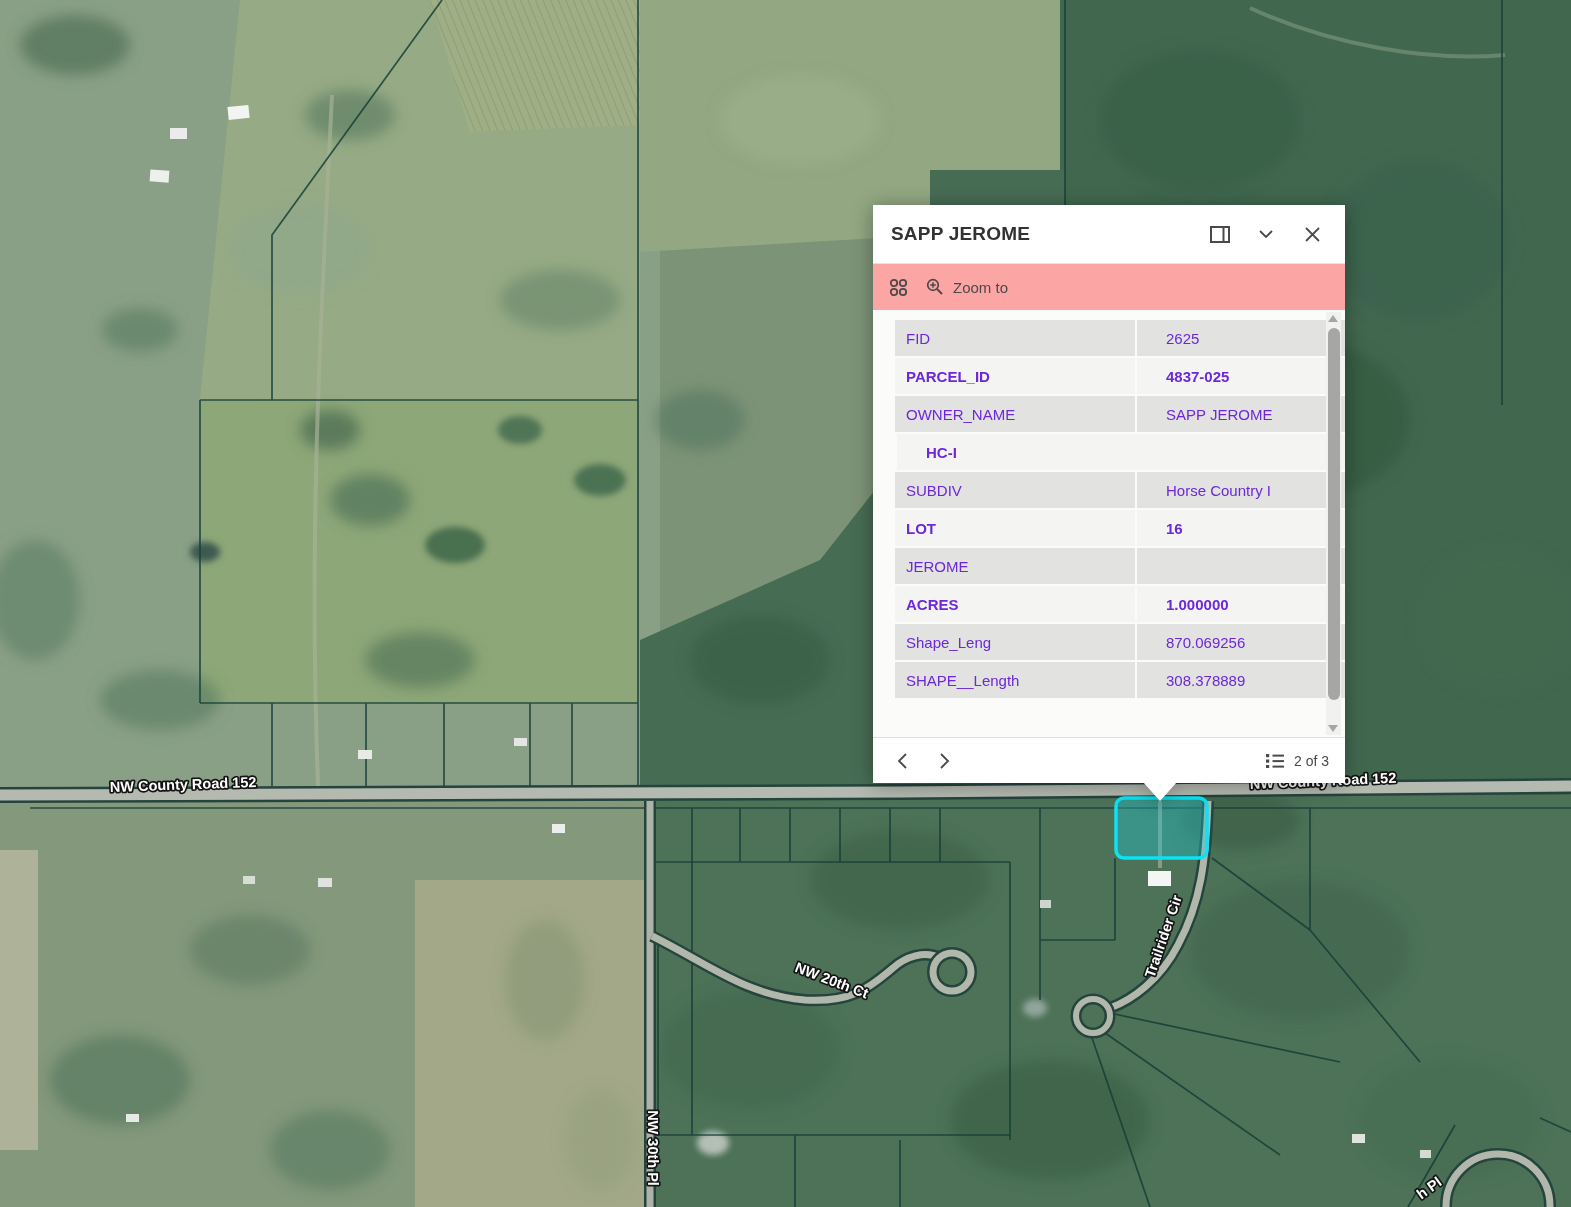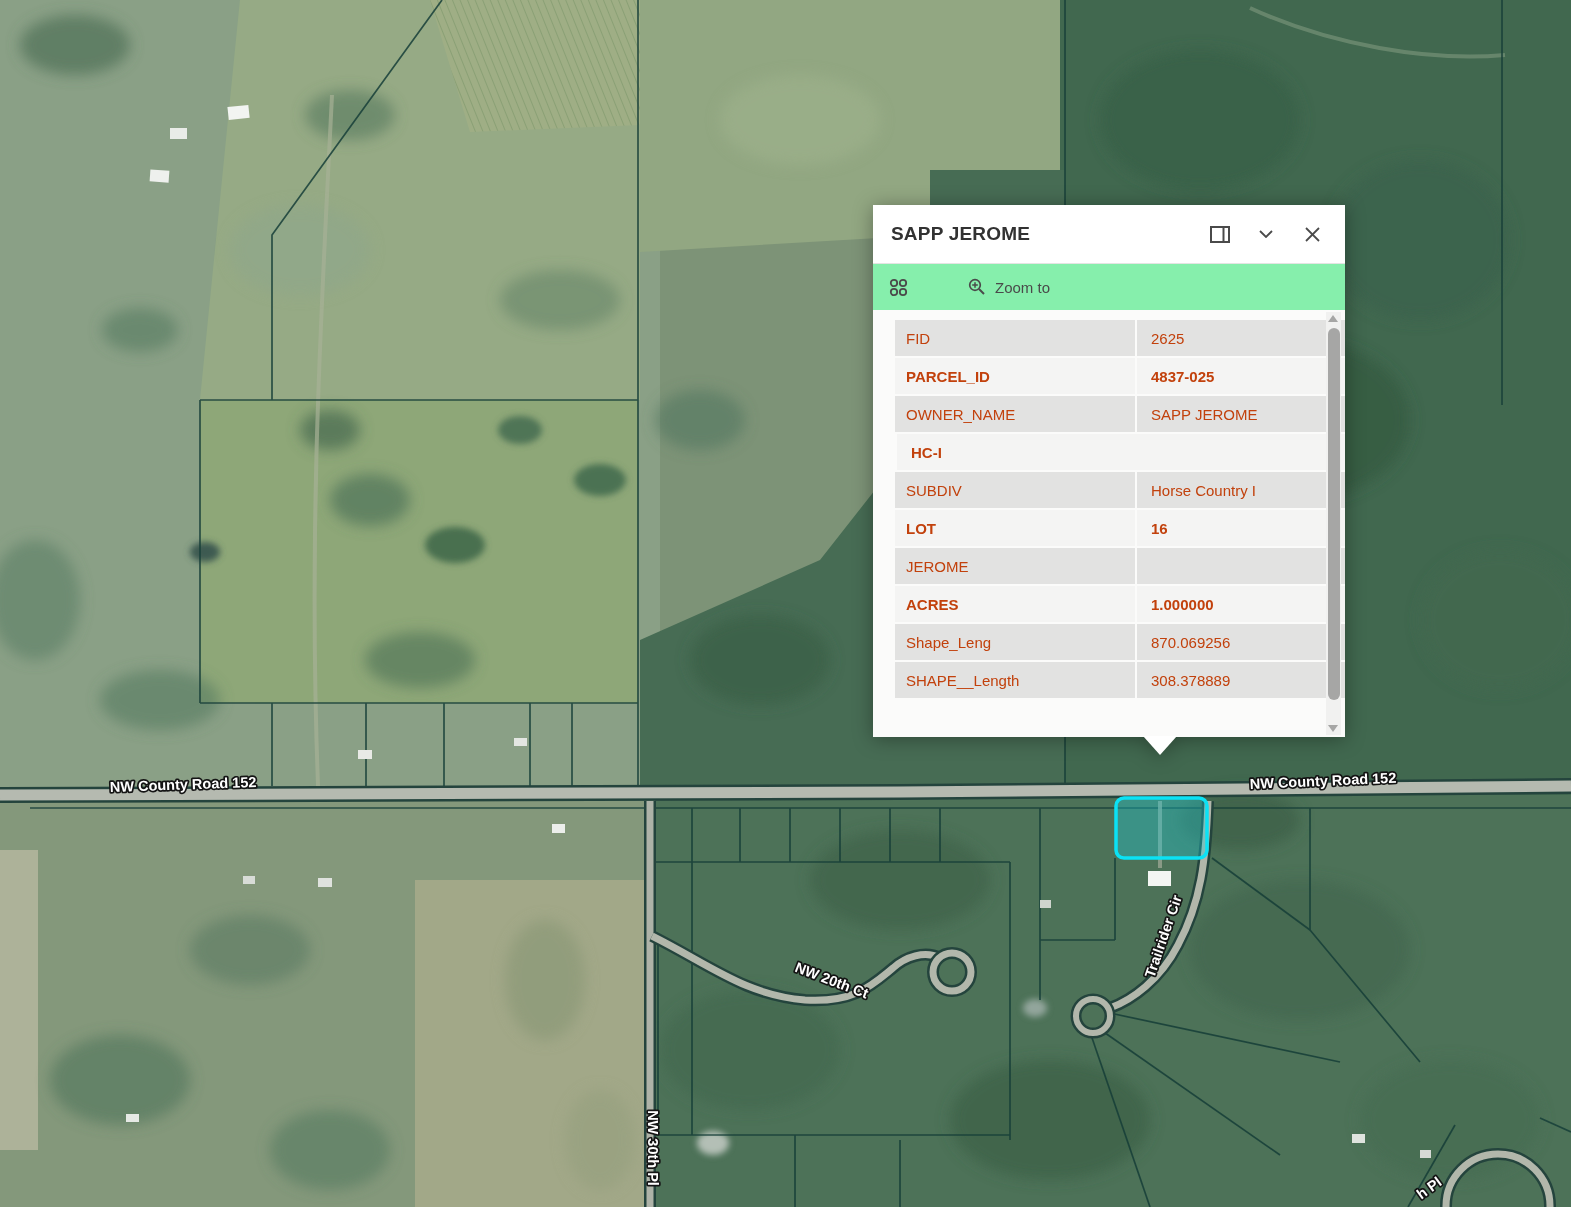--- a/index.html
+++ b/index.html
@@ -12,29 +12,29 @@
   .popup{position:relative;width:472px;background:#ffffff;color:#323232;}
   .popup-pointer{position:absolute;left:270px;bottom:-18px;width:0;height:0;
       border-left:17px solid transparent;border-right:17px solid transparent;
       border-top:19px solid #ffffff;}
   .popup-header{height:58px;display:flex;align-items:center;padding:0 18px;background:#fff;}
   .popup-title{font-size:19px;font-weight:bold;letter-spacing:.2px;flex:1;
       white-space:nowrap;overflow:hidden;color:#323232;}
   .hdr-btn{display:flex;align-items:center;justify-content:center;width:30px;height:30px;
       margin-left:16px;cursor:pointer;color:#4a4a4a;}
   .popup-sep{height:1px;background:#e4e4e3;}
-  .action-bar{height:46px;display:flex;align-items:center;padding:0 16px;background:#86efac;gap:42px;}
+  .action-bar{height:46px;display:flex;align-items:center;padding:0 16px;background:#fca5a5;}
   .action-btn{display:flex;align-items:center;color:#4a4a4a;cursor:pointer;}
   .action-btn + .action-btn{margin-left:18px;}
   .action-label{font-size:15px;margin-left:9px;color:#4a4a4a;}
   .table-zone{position:relative;height:427px;background:#fbfbfa;overflow:hidden;}
   .tbl{margin:10px 0 0 22px;width:508px;}
-  .trow{display:flex;height:36px;margin-bottom:2px;align-items:center;font-size:15px;color:#c2410c;}
+  .trow{display:flex;height:36px;margin-bottom:2px;align-items:center;font-size:15px;color:#6d28d9;}
   .trow .lbl{width:229px;padding-left:11px;align-self:stretch;display:flex;align-items:center;}
-  .trow .val{flex:1;padding-left:14px;align-self:stretch;display:flex;align-items:center;margin-left:2px;}
+  .trow .val{flex:1;padding-left:29px;align-self:stretch;display:flex;align-items:center;margin-left:2px;}
   .trow.odd .lbl,.trow.odd .val{background:#e2e2e1;}
   .trow.even .lbl,.trow.even .val{background:#f4f4f3;font-weight:bold;}
   
   .sbar{position:absolute;top:2px;right:4px;width:15px;height:423px;background:#f1f1f0;}
   .sbar .arrow-up{position:absolute;top:3px;left:2px;width:0;height:0;
       border-left:5.5px solid transparent;border-right:5.5px solid transparent;
       border-bottom:7px solid #a6a6a5;}
   .sbar .arrow-down{position:absolute;bottom:3px;left:2px;width:0;height:0;
       border-left:5.5px solid transparent;border-right:5.5px solid transparent;
       border-top:7px solid #a6a6a5;}
@@ -295,18 +295,40 @@
           </div>
         </div>
 
         <div class="sbar">
           <div class="arrow-up"></div>
           <div class="thumb"></div>
           <div class="arrow-down"></div>
         </div>
       </div>
 
+      <div class="popup-footer">
+        <div class="pg-btn">
+          <svg class="ic" width="11" height="16" viewBox="0 0 11 16">
+            <polyline points="9,1 2,8 9,15" fill="none" stroke="#4a4a4a" stroke-width="1.8"></polyline>
+          </svg>
+        </div>
+        <div class="pg-btn">
+          <svg class="ic" width="11" height="16" viewBox="0 0 11 16">
+            <polyline points="2,1 9,8 2,15" fill="none" stroke="#4a4a4a" stroke-width="1.8"></polyline>
+          </svg>
+        </div>
+        <div class="pg-spacer"></div>
+        <svg class="ic" width="19" height="15" viewBox="0 0 19 15">
+          <rect x="0" y="1" width="3.2" height="3.2" fill="#4a4a4a"></rect>
+          <line x1="6.5" y1="2.6" x2="18" y2="2.6" stroke="#4a4a4a" stroke-width="2"></line>
+          <rect x="0" y="6.5" width="3.2" height="3.2" fill="#4a4a4a"></rect>
+          <line x1="6.5" y1="8.1" x2="18" y2="8.1" stroke="#4a4a4a" stroke-width="2"></line>
+          <rect x="0" y="12" width="3.2" height="3.2" fill="#4a4a4a"></rect>
+          <line x1="6.5" y1="13.6" x2="18" y2="13.6" stroke="#4a4a4a" stroke-width="2"></line>
+        </svg>
+        <span class="pg-count">2 of 3</span>
+      </div>
 
       <div class="popup-pointer"></div>
     </div>
   </div>
 
 </div>
 
 </body></html>

